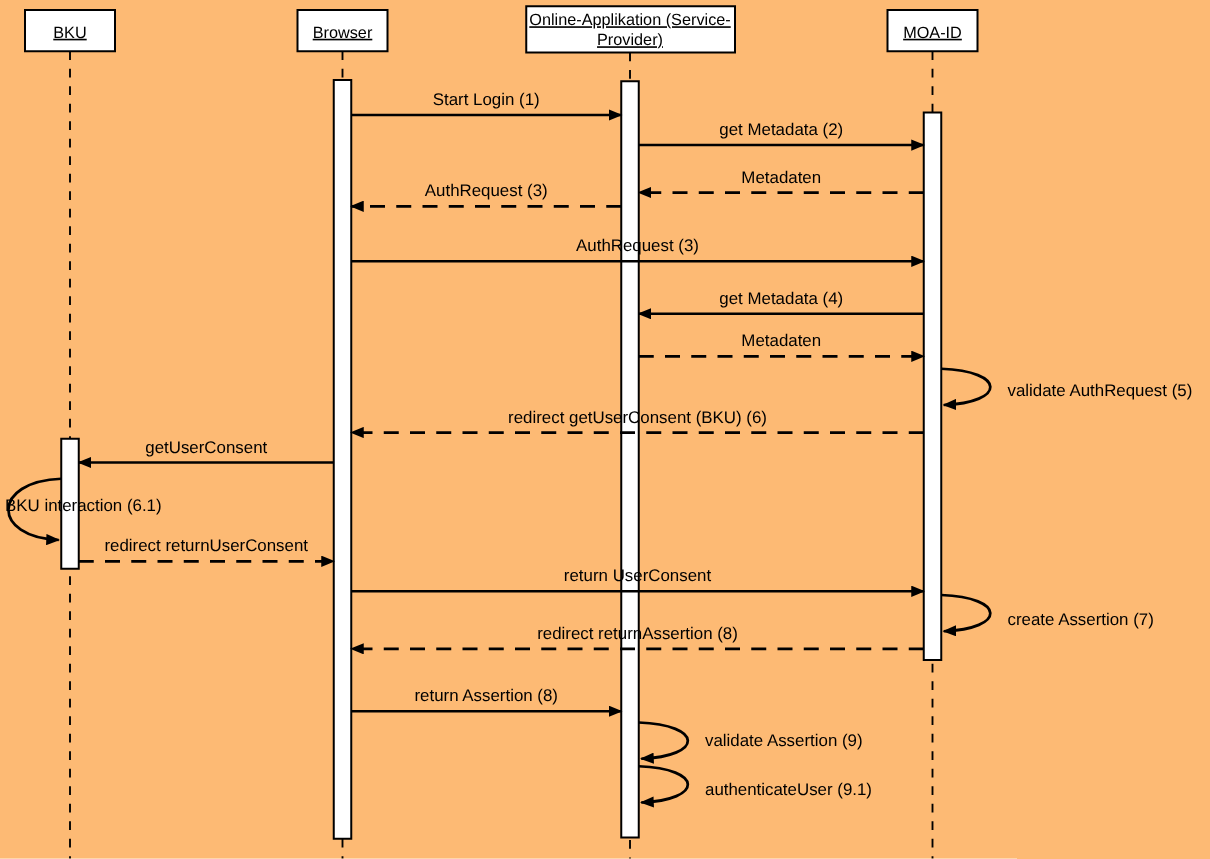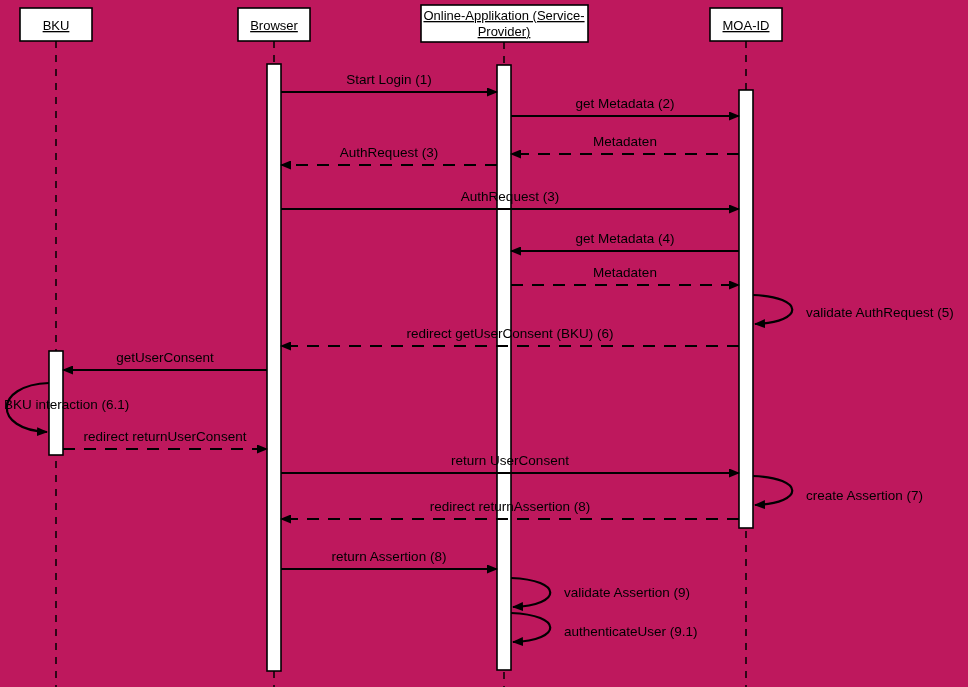--- a/index.html
+++ b/index.html
@@ -8,21 +8,21 @@
     background: #ffffff;
   }
   body {
     font-family: "Liberation Sans", sans-serif;
     color: #000000;
   }
   #diagram-root {
     position: relative;
     width: 968px;
     height: 687px;
-    background: #be185d;
+    background: #fdba74;
     overflow: hidden;
   }
   #diagram-svg {
     position: absolute;
     left: 0;
     top: 0;
     width: 968px;
     height: 687px;
   }
   .lifeline-title {

